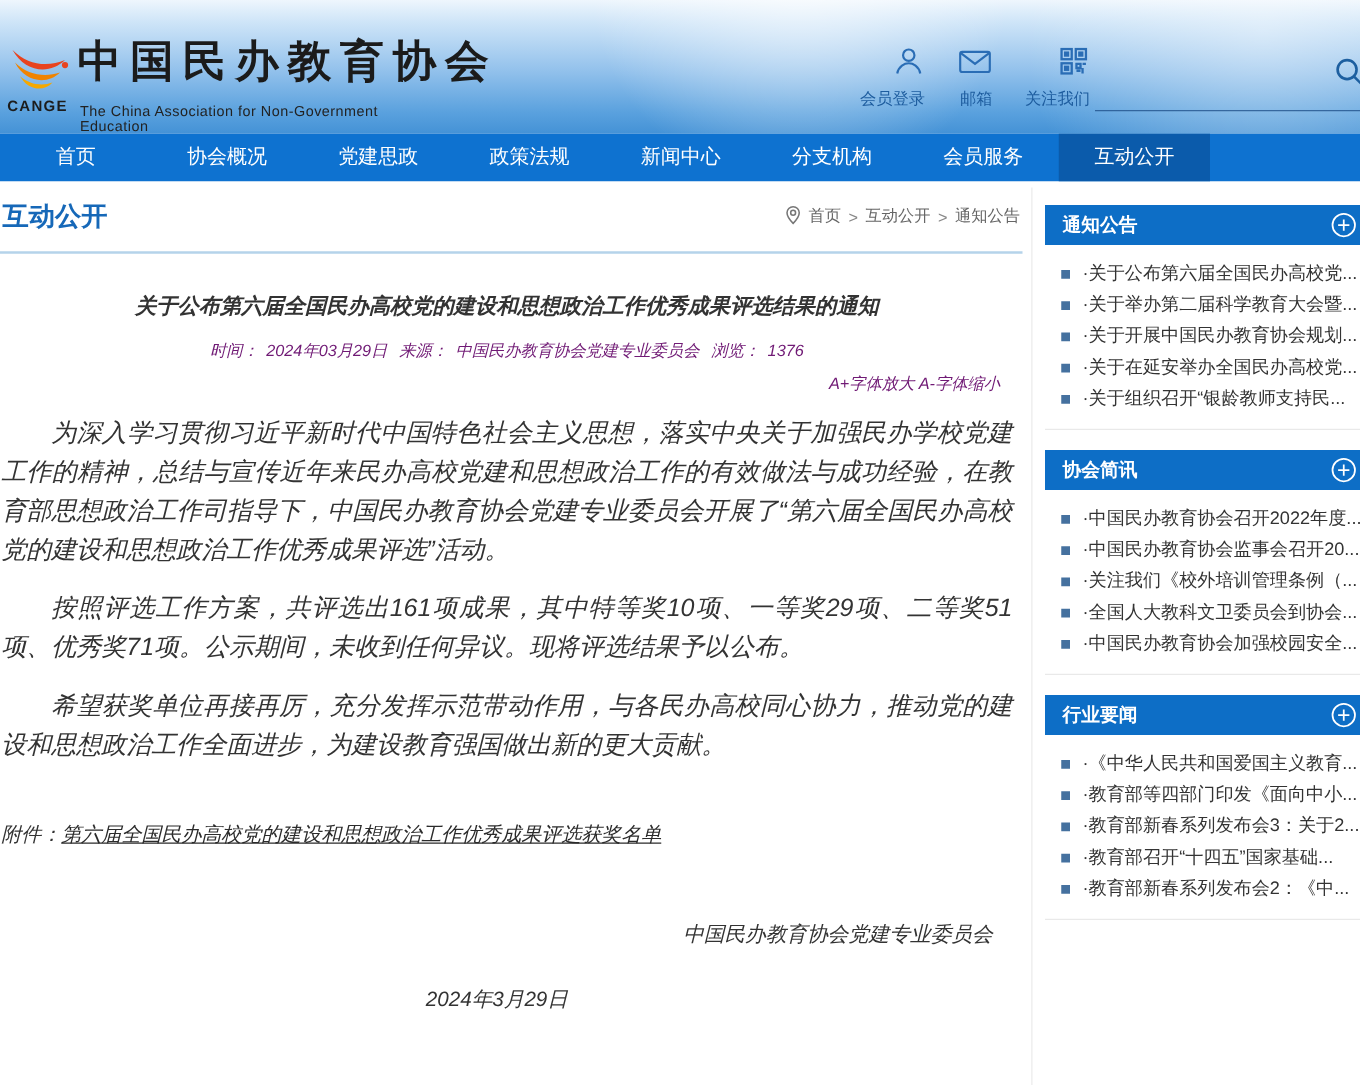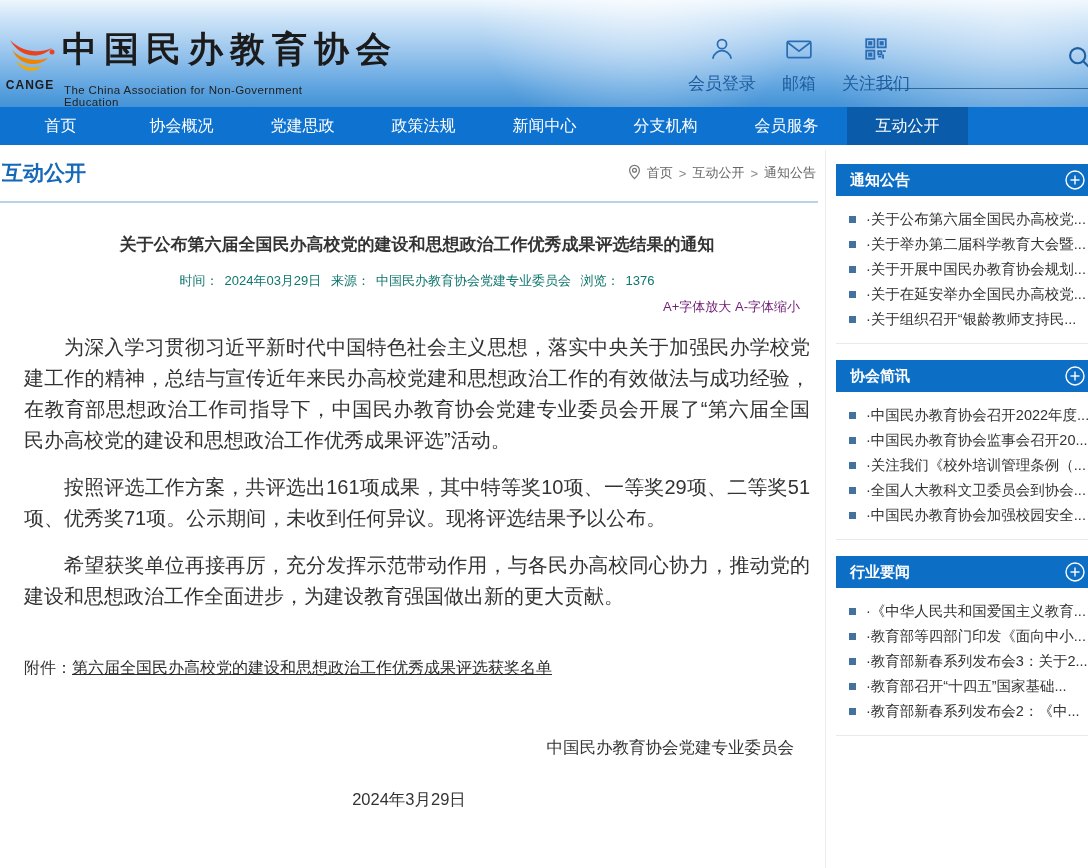--- a/index.html
+++ b/index.html
@@ -16,45 +16,45 @@
   }
   .logo { position:absolute; left:4px; top:22px; width:340px; height:78px; cursor:pointer; }
   .logo-icon { position:absolute; left:4px; top:12px; }
   .logo-acronym { position:absolute; left:0; top:56px; width:52px; text-align:center;
     font-size:12px; font-weight:bold; color:#1c1c1c; letter-spacing:1px; }
   .logo-cn { position:absolute; left:58px; top:4px; font-family:"DejaVu Serif","Liberation Serif",serif;
     font-weight:bold; font-size:35px; color:#1b1b1b; letter-spacing:7px; white-space:nowrap; }
   .logo-en { position:absolute; left:60px; top:62px; font-size:11.5px; color:#222; letter-spacing:.4px; }
 
   .top-links { position:absolute; left:688px; top:36px; display:flex; gap:26px; }
-  .top-link { display:flex; flex-direction:column; align-items:center; gap:5px;
-    color:#1d5c9e; font-size:17px; cursor:pointer; white-space:nowrap; }
+  .top-link { display:flex; flex-direction:column; align-items:flex-end; gap:5px;
+    color:#1d5c9e; font-size:13px; cursor:pointer; white-space:nowrap; }
   .search-line { position:absolute; left:876px; top:88px; width:212px; height:1px;
     background:rgba(28,76,134,.75); }
   .search-btn { position:absolute; left:1066px; top:44px; width:28px; height:28px; cursor:pointer; }
 
   
   .nav { position:absolute; left:0; top:107px; width:1088px; height:38px; background:#0e72d0; display:flex; }
   .nav-item { width:121px; height:38px; line-height:38px; text-align:center; color:#fff;
     font-size:16px; cursor:pointer; }
   .nav-item.active { background:#0b5bab; }
 
   
   .vdivider { position:absolute; left:825px; top:150px; width:1px; height:718px; background:#ececec; }
   .main-col { position:absolute; left:0; top:145px; width:818px; }
   .page-head { height:58px; display:flex; align-items:center; justify-content:space-between;
     border-bottom:2px solid #b5d3ea; padding:0 2px; }
   .section-title { color:#1668b8; font-size:21px; font-weight:bold; }
   .breadcrumb { display:flex; align-items:center; gap:6px; color:#666; font-size:13px; }
   .breadcrumb a { color:#666; text-decoration:none; cursor:pointer; }
   .crumb-sep { color:#888; }
 
-  .article { padding:30px 8px 0 24px; color:#333; }
+  .article { padding:30px 8px 0 1px; color:#333;font-style:italic; }
   .article-title { text-align:center; font-size:17px; font-weight:bold; color:#333; margin-bottom:16px; }
-  .article-meta { text-align:center; font-size:13px; color:#0f766e; margin-bottom:8px; }
+  .article-meta { text-align:center; font-size:13px; color:#701a75; margin-bottom:8px; }
   .article-meta span { margin:0 3px; }
   .font-controls { text-align:right; font-size:13px; color:#1f6fd0; padding-right:10px; margin-bottom:16px; }
   .font-controls a { color:#701a75; cursor:pointer; text-decoration:none; }
   .article p.body-p { font-size:20px; line-height:31px; text-indent:2em; text-align:justify; margin-bottom:16px; }
   .attachment { margin-top:46px; font-size:16px; }
   .attachment a { color:#2b2b2b; text-decoration:underline; cursor:pointer; }
   .signature { margin-top:58px; text-align:right; padding-right:16px; font-size:16.5px; }
   .sign-date { margin-top:30px; text-align:center; padding-right:16px; font-size:16.5px; }
 
   

